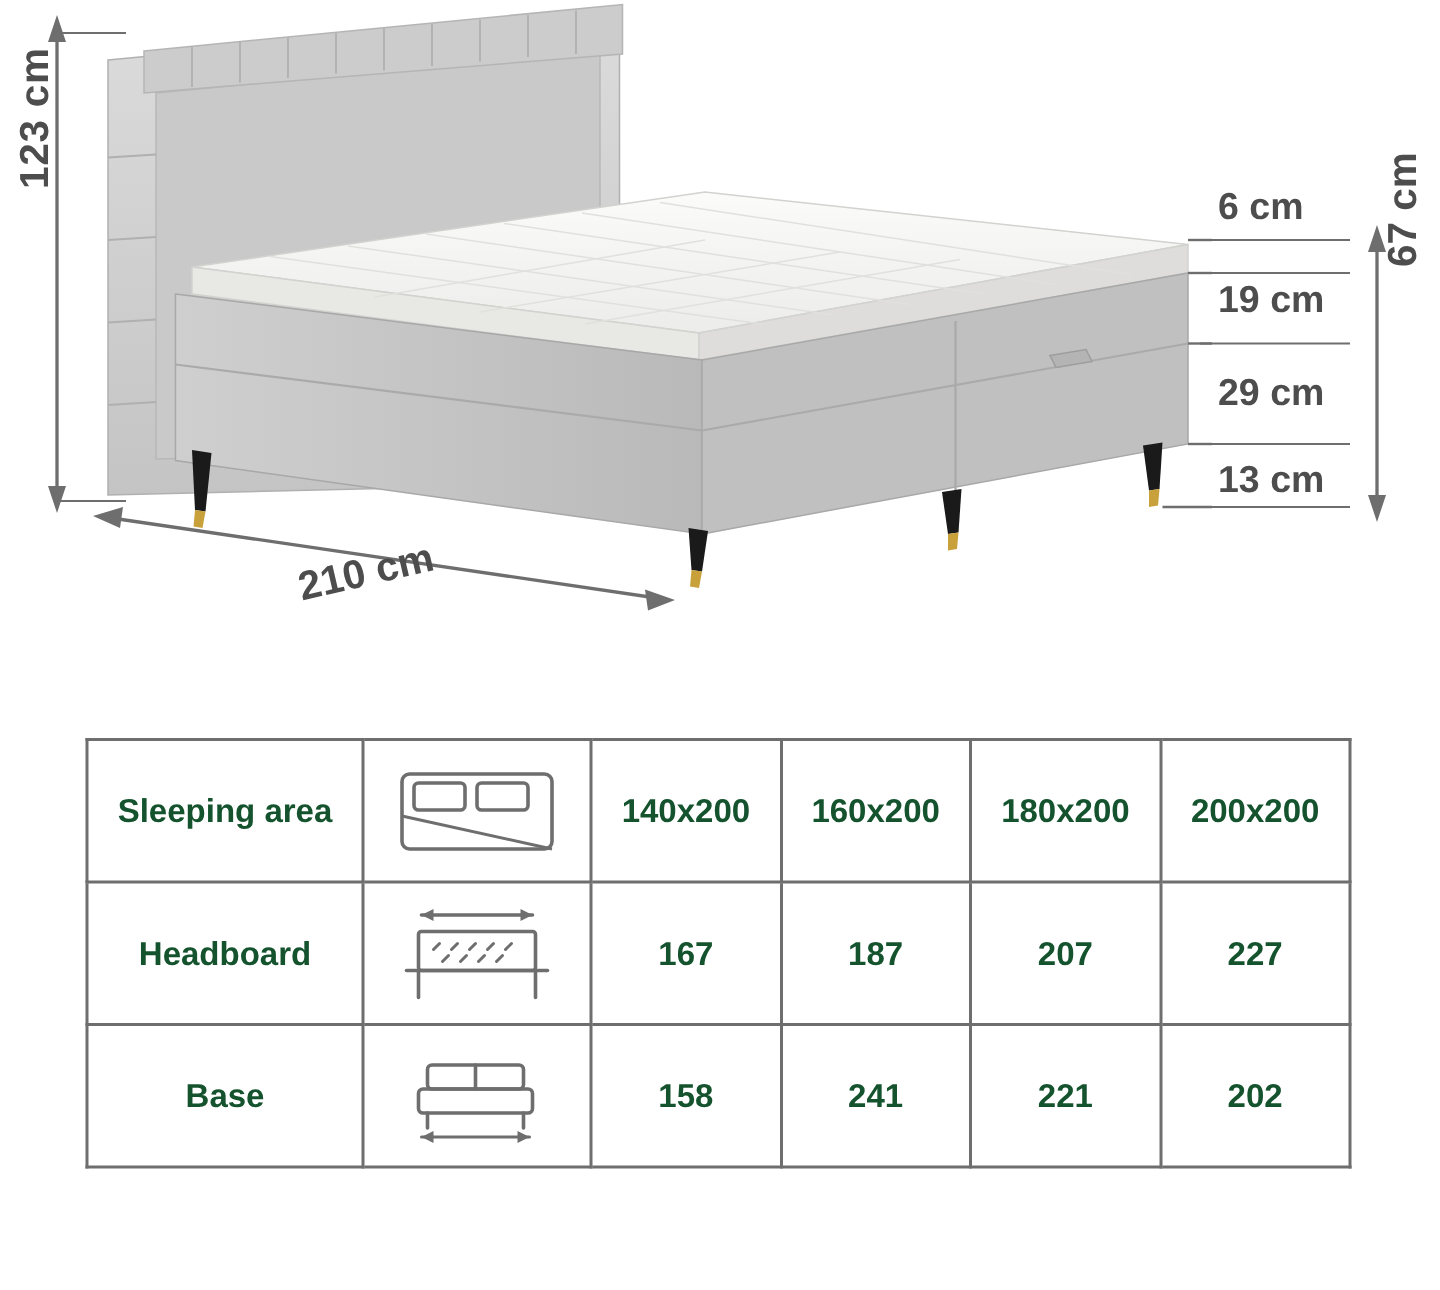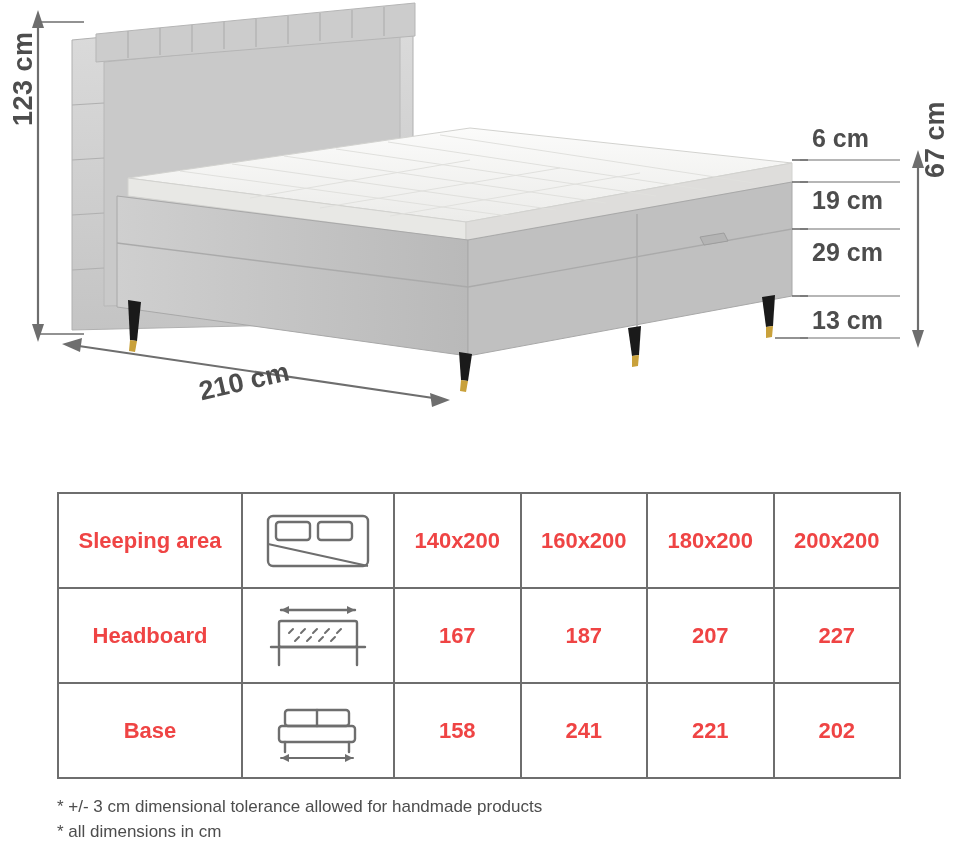--- a/index.html
+++ b/index.html
@@ -62,42 +62,42 @@
     font-size: 27px;
     transform: rotate(-13deg);
     transform-origin: left top;
   }
   .dim-right {
     font-size: 25px;
     left: 812px;
   }
   .dim-6  { top: 124px; text-align: center; }
   .dim-19 { top: 186px; }
-  .dim-29 { top: 238px; }
+  .dim-29 { top: 248px; }
   .dim-13 { top: 306px; }
 
   
   .table-wrap {
     position: absolute;
     left: 57px;
     top: 492px;
     width: 830px;
   }
   table.sizes {
     border-collapse: collapse;
     width: 830px;
     table-layout: fixed;
   }
   table.sizes td {
     border: 2px solid #6e6e6e;
     text-align: center;
     vertical-align: middle;
     font-size: 22px;
     font-weight: bold;
-    color: #ef4444;
+    color: #14532d;
     height: 93px;
     padding: 0;
   }
   td.rowlabel {
     width: 182px;
     font-size: 22px;
   }
   td.iconcell {
     width: 150px;
   }
@@ -346,18 +346,14 @@
           </td>
           <td class="valuecell">158</td>
           <td class="valuecell">241</td>
           <td class="valuecell">221</td>
           <td class="valuecell">202</td>
         </tr>
       </tbody>
     </table>
   </div>
 
-  <div class="footnotes">
-    <div>* +/- 3 cm dimensional tolerance allowed for handmade products</div>
-    <div>* all dimensions in cm</div>
-  </div>
 
 </div>
 
 </body></html>

